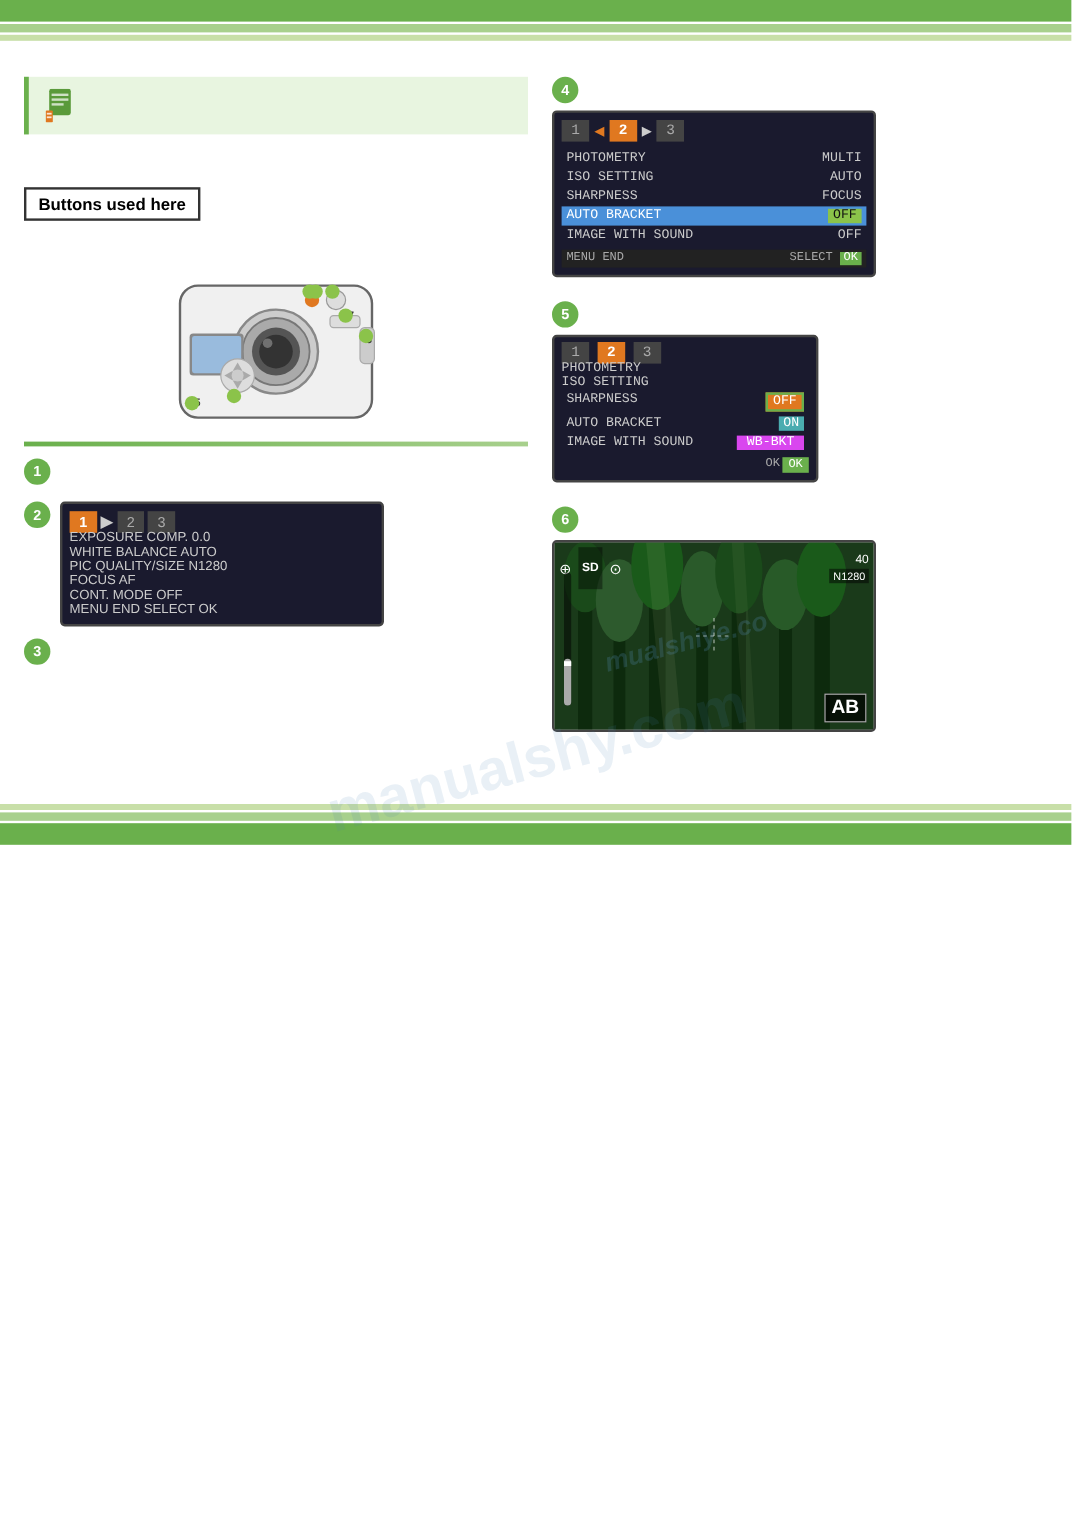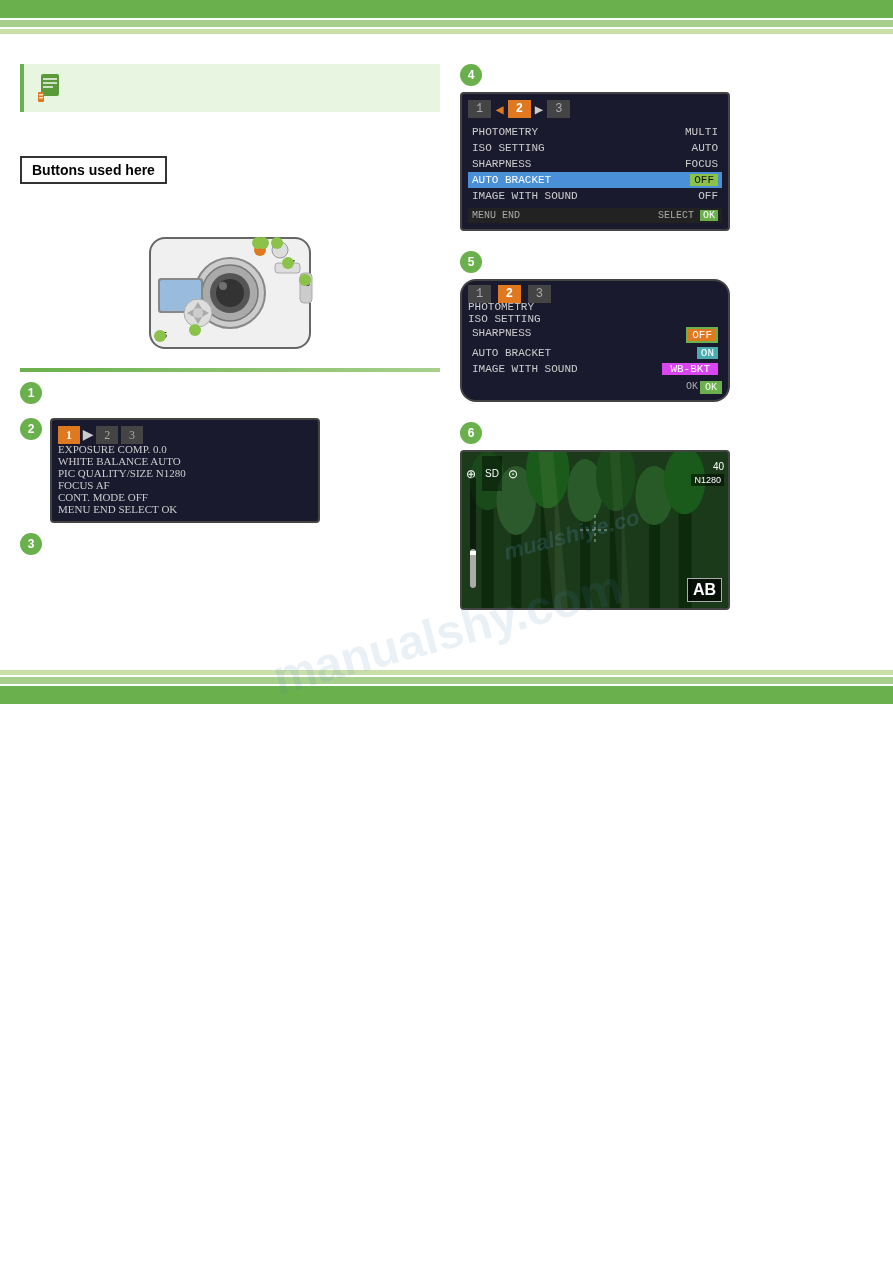--- a/index.html
+++ b/index.html
@@ -166,24 +166,24 @@
     }
     .cam-screen .bottom-bar .ok-btn {
       background: #6ab04c;
       color: white;
       padding: 0 3px;
       font-size: 10px;
     }
 
     
     .cam-screen2 {
-      width: 270px;
+      width: 222px;
       background: #1a1a2e;
       border: 2px solid #444;
-      border-radius: 16px;
+      border-radius: 4px;
       padding: 6px;
       font-family: 'Courier New', monospace;
       font-size: 11px;
       color: #ccc;
       margin-bottom: 4px;
     }
     .val-off {
       background: #e07820;
       color: white;
       padding: 0 4px;
@@ -259,21 +259,21 @@
       height: 40px;
     }
 
     
     .cam-screen-small {
       width: 270px;
       background: #1a1a2e;
       border: 2px solid #444;
       border-radius: 4px;
       padding: 6px;
-      font-family: Liberation Serif, serif;
+      font-family: Liberation Sans, sans-serif;
       font-size: 11px;
       color: #ccc;
     }
 
     .right-step {
       margin-bottom: 20px;
     }
     .right-step-num {
       width: 22px;
       height: 22px;
@@ -541,21 +541,21 @@
           <rect x="220" y="20" width="13" height="140" fill="#0d2a0d"></rect>
           <ellipse cx="226" cy="30" rx="21" ry="34" fill="#1a5a1a"></ellipse>
 
           <line x1="85" y1="0" x2="100" y2="160" stroke="rgba(255,255,200,0.07)" stroke-width="15"></line>
           <line x1="155" y1="0" x2="165" y2="160" stroke="rgba(255,255,200,0.05)" stroke-width="10"></line>
         </svg>
 
         <div class="top-icons">
           <div style="display:flex;gap:6px;align-items:center;">
             <span style="color:white;font-size:12px;">⊕</span>
-            <span style="color:white;font-size:10px;background:rgba(0,0,0,0.4);padding:12px 3px;">SD</span>
+            <span style="color:white;font-size:10px;background:rgba(0,0,0,0.4);padding:12px 3px;font-weight:bold;">SD</span>
             <span style="color:white;font-size:12px;">⊙</span>
           </div>
           <div style="display:flex;flex-direction:column;align-items:flex-end;gap:2px;">
             <span style="color:white;font-size:10px;">40</span>
             <span style="color:white;font-size:9px;background:rgba(0,0,0,0.5);padding:1px 3px;">N1280</span>
           </div>
         </div>
 
         <svg class="center-cross" style="position:absolute;top:50%;left:50%;transform:translate(-50%,-50%);" width="40" height="40" viewBox="0 0 40 40">
           <line x1="20" y1="5" x2="20" y2="35" stroke="white" stroke-width="1" stroke-dasharray="3,3" opacity="0.6"></line>

